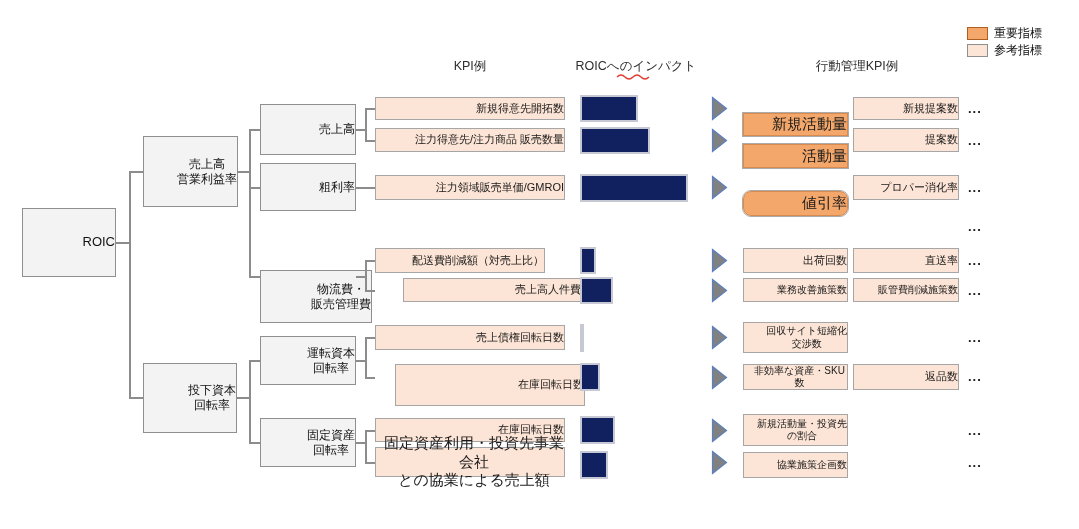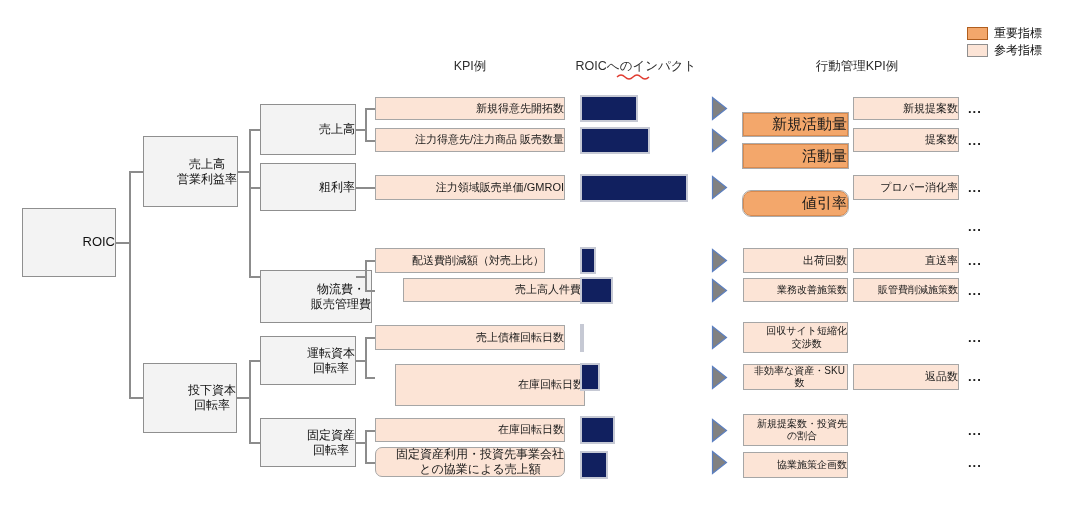--- a/index.html
+++ b/index.html
@@ -18,21 +18,21 @@
   .hl{height:1.5px;}
   .vl{width:1.5px;}
   .hdr{position:absolute;font-size:12.5px;color:#2e2e2e;text-align:center;}
   .arrow{position:absolute;}
   .ell{position:absolute;font-weight:bold;font-size:13px;letter-spacing:1px;color:#1a1a1a;}
   .legend-item{position:absolute;display:flex;align-items:center;gap:6px;font-size:12px;color:#111;}
   .swatch{width:21px;height:13px;box-sizing:border-box;}
   .sw-imp{background:#f3a76b;border:1px solid #b05e1e;}
   .sw-ref{background:#fce4d6;border:1px solid #8f8f8f;}
   .small{font-size:10px;}
-  .tiny{font-size:12px;border-radius:7px;}
+  .tiny{font-size:15px;}
   .squig{position:absolute;}
 </style>
 </head>
 <body>
 
 <div id="canvas">
 
   <div class="legend-item" style="left:967px;top:25px;">
     <span class="swatch sw-imp"></span>
     <span>重要指標</span>
@@ -218,21 +218,21 @@
   <div class="ell" style="left:968px;top:369px;">...</div>
 
   <div class="box peach" style="left:375px;top:418px;width:190px;height:24px;">
       <span class="pre">在庫回転日数</span>
     </div>
   <div class="bar" style="left: 580px; top: 416px; height: 28px; width: 35px;"></div>
   <svg class="arrow" style="left:711px;top:418px;" width="17" height="25" viewBox="0 0 17 25">
       <polygon points="1.5,1.5 15.5,12.5 1.5,23.5" fill="#818181" stroke="#5b7fc0" stroke-width="1.2"></polygon>
     </svg>
   <div class="box peach small" style="left:743px;top:414px;width:105px;height:32px;">
-      <span class="pre">新規提案数・投資先
+      <span class="pre">新規活動量・投資先
 の割合</span>
     </div>
   <div class="ell" style="left:968px;top:423px;">...</div>
 
   <div class="box peach tiny" style="left:375px;top:447px;width:190px;height:30px;">
       <span class="pre">固定資産利用・投資先事業会社
 との協業による売上額</span>
     </div>
   <div class="bar" style="left: 580px; top: 451px; height: 28px; width: 28px;"></div>
   <svg class="arrow" style="left:711px;top:450px;" width="17" height="25" viewBox="0 0 17 25">

